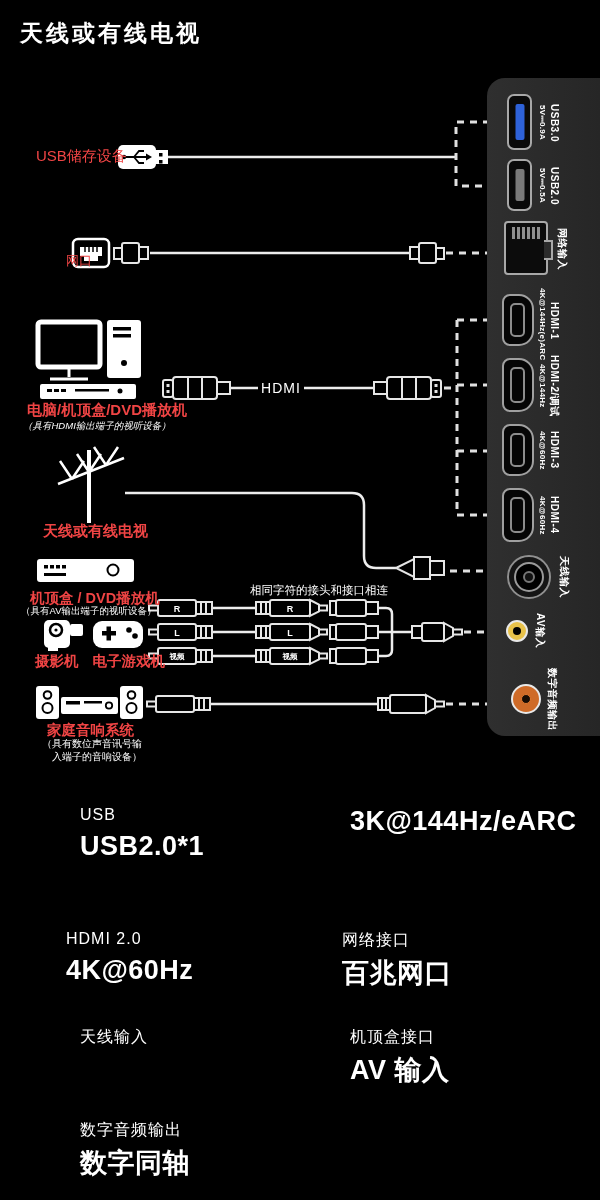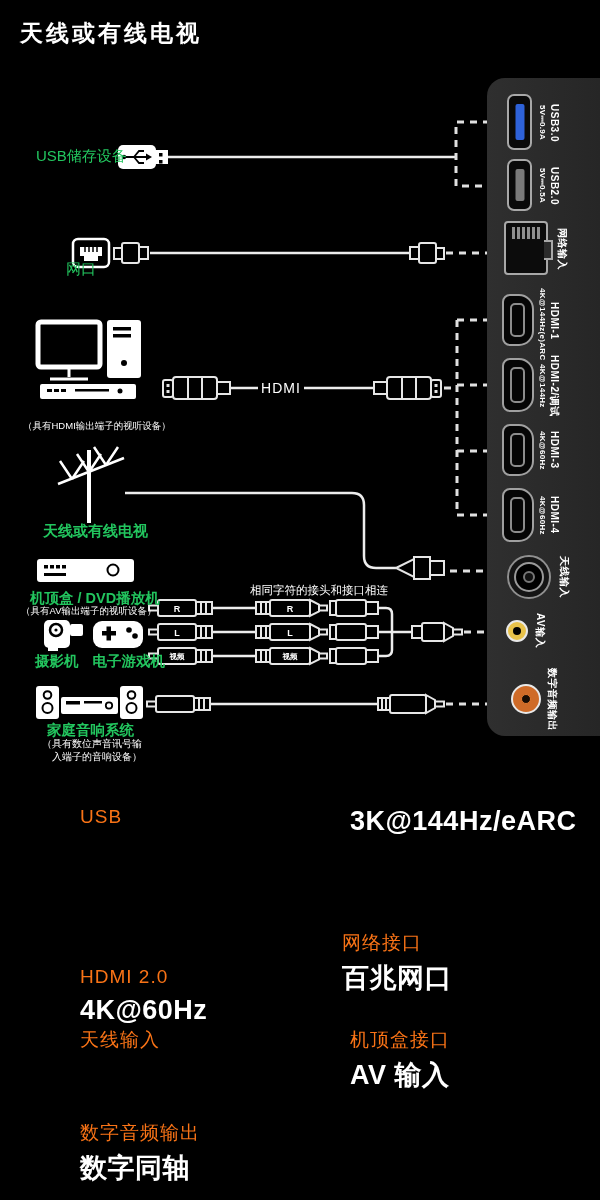--- a/index.html
+++ b/index.html
@@ -20,26 +20,26 @@
   .rj45-tab{position:absolute;right:-7px;top:17px;width:7px;height:16px;background:#2b2b2b;border:2px solid #a8a8a8;border-left:none;}
   .port-hdmi{border:2px solid #a0a0a0;border-radius:8px 15px 15px 8px;background:#060606;}
   .hdmi-slot{position:absolute;left:6px;top:7px;bottom:7px;width:11px;border:2px solid #8d8d8d;border-radius:5px;}
   .circ{position:absolute;border-radius:50%;box-sizing:border-box;}
   .vlabel{position:absolute;color:#fff;writing-mode:vertical-rl;text-orientation:sideways;
           text-align:center;line-height:1.25;white-space:nowrap;}
   .vname{font-size:10px;font-weight:700;letter-spacing:.5px;}
   .vspec{font-size:8px;font-weight:700;letter-spacing:.3px;}
 
   
-  .dev-label{position:absolute;color:#22c55e;font-weight:700;}
+  .dev-label{position:absolute;color:#ef4444;font-weight:700;}
   .dev-sub{position:absolute;color:#fff;font-weight:400;}
 
   
   .spec{position:absolute;}
-  .spec .s-label{font-size:19px;color:#f97316;letter-spacing:1px;margin-bottom:7px;}
+  .spec .s-label{font-size:16px;color:#ffffff;letter-spacing:1px;margin-bottom:7px;}
   .spec .s-val{font-size:27px;font-weight:700;color:#fff;letter-spacing:.5px;line-height:1.18;}
   svg text{font-family:"Liberation Sans","DejaVu Sans",sans-serif;}
 </style>
 </head>
 <body>
 
 <div id="stage">
 
   <div class="abs" id="title">天线或有线电视</div>
 
@@ -332,23 +332,24 @@
 
     <div class="circ" style="left:24px;top:606px;width:30px;height:30px;border:2px solid #e9e9e9;background:#cf6b28;">
       <div class="circ" style="left:8px;top:8px;right:8px;bottom:8px;background:#180c04;border:1.5px solid #e07a30;"></div>
     </div>
     <div class="vlabel" style="left:58px;top:588px;height:66px;">
       <div class="vname">数字音频输出</div>
     </div>
   </div>
 
   <div class="dev-label" style="left:36px;top:147px;font-size:15px;font-weight:400;">USB储存设备</div>
-  <div class="dev-label" style="left:66px;top:260px;font-size:15px;font-weight:400;">网口</div>
-
-  <div class="dev-sub" style="left:23px;top:420px;font-size:9.5px;">（具有HDMI输出端子的视听设备）</div>
+  <div class="dev-label" style="left:66px;top:252px;font-size:13px;font-weight:400;">网口</div>
+
+  <div class="dev-label" style="left:27px;top:401px;font-size:15px;">电脑/机顶盒/DVD播放机</div>
+  <div class="dev-sub" style="left:23px;top:420px;font-size:9.5px;font-style:italic;">（具有HDMI输出端子的视听设备）</div>
 
   <div class="dev-label" style="left:43px;top:522px;font-size:15px;">天线或有线电视</div>
 
   <div class="dev-label" style="left:30px;top:589px;font-size:14.5px;">机顶盒 / DVD播放机</div>
   <div class="dev-sub" style="left:21px;top:605px;font-size:9.5px;">（具有AV输出端子的视听设备）</div>
 
   <div class="dev-label" style="left:35px;top:652px;font-size:14.5px;">
     <span>摄影机</span>
     <span style="margin-left:10px;">电子游戏机</span>
   </div>
@@ -356,25 +357,26 @@
   <div class="dev-sub" style="left:250px;top:583px;font-size:11.5px;">相同字符的接头和接口相连</div>
 
   <div class="dev-label" style="left:47px;top:721px;font-size:14.5px;">家庭音响系统</div>
   <div class="dev-sub" style="left:32px;top:738px;font-size:10px;text-align:right;width:110px;line-height:1.25;">
     <div>（具有数位声音讯号输</div>
     <div>入端子的音响设备）</div>
   </div>
 
   <div class="spec" style="left:80px;top:806px;">
     <div class="s-label">USB</div>
+    <div class="s-val">USB2.0*1</div>
   </div>
   <div class="spec" style="left:350px;top:806px;">
     <div class="s-val">3K@144Hz/eARC</div>
   </div>
-  <div class="spec" style="left:80px;top:930px;margin-top:36px;">
+  <div class="spec" style="left:66px;top:930px;">
     <div class="s-label">HDMI 2.0</div>
     <div class="s-val">4K@60Hz</div>
   </div>
   <div class="spec" style="left:342px;top:930px;">
     <div class="s-label">网络接口</div>
     <div class="s-val">百兆网口</div>
   </div>
   <div class="spec" style="left:80px;top:1027px;">
     <div class="s-label">天线输入</div>
   </div>

